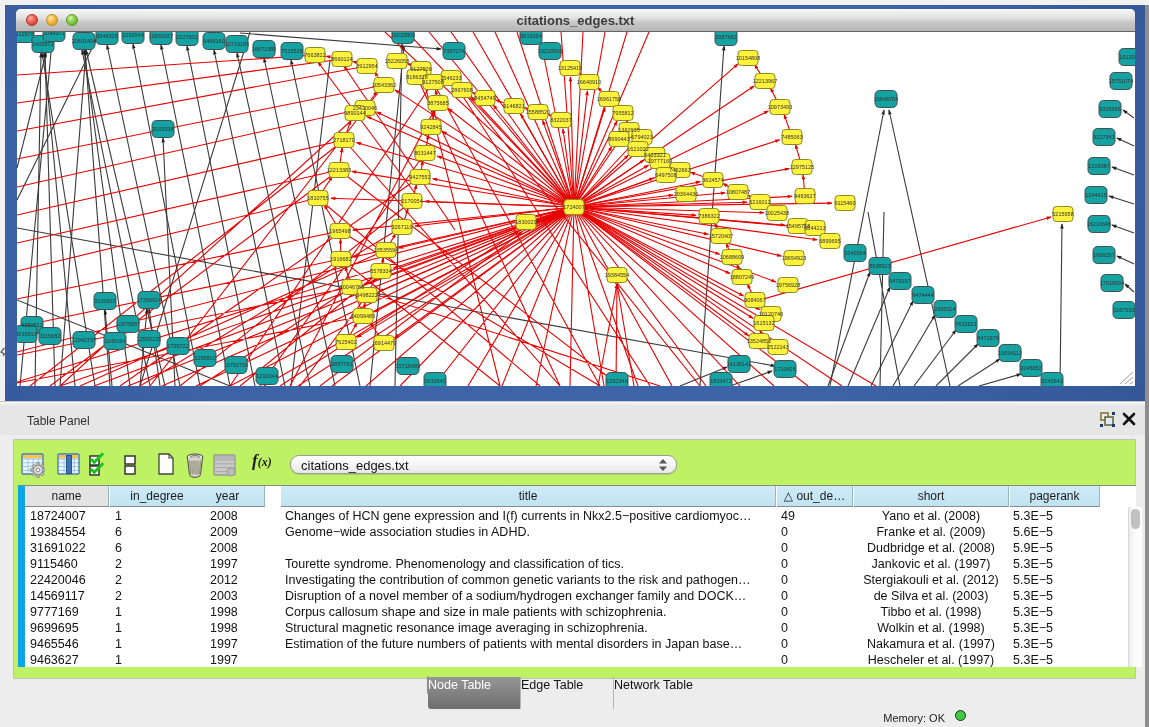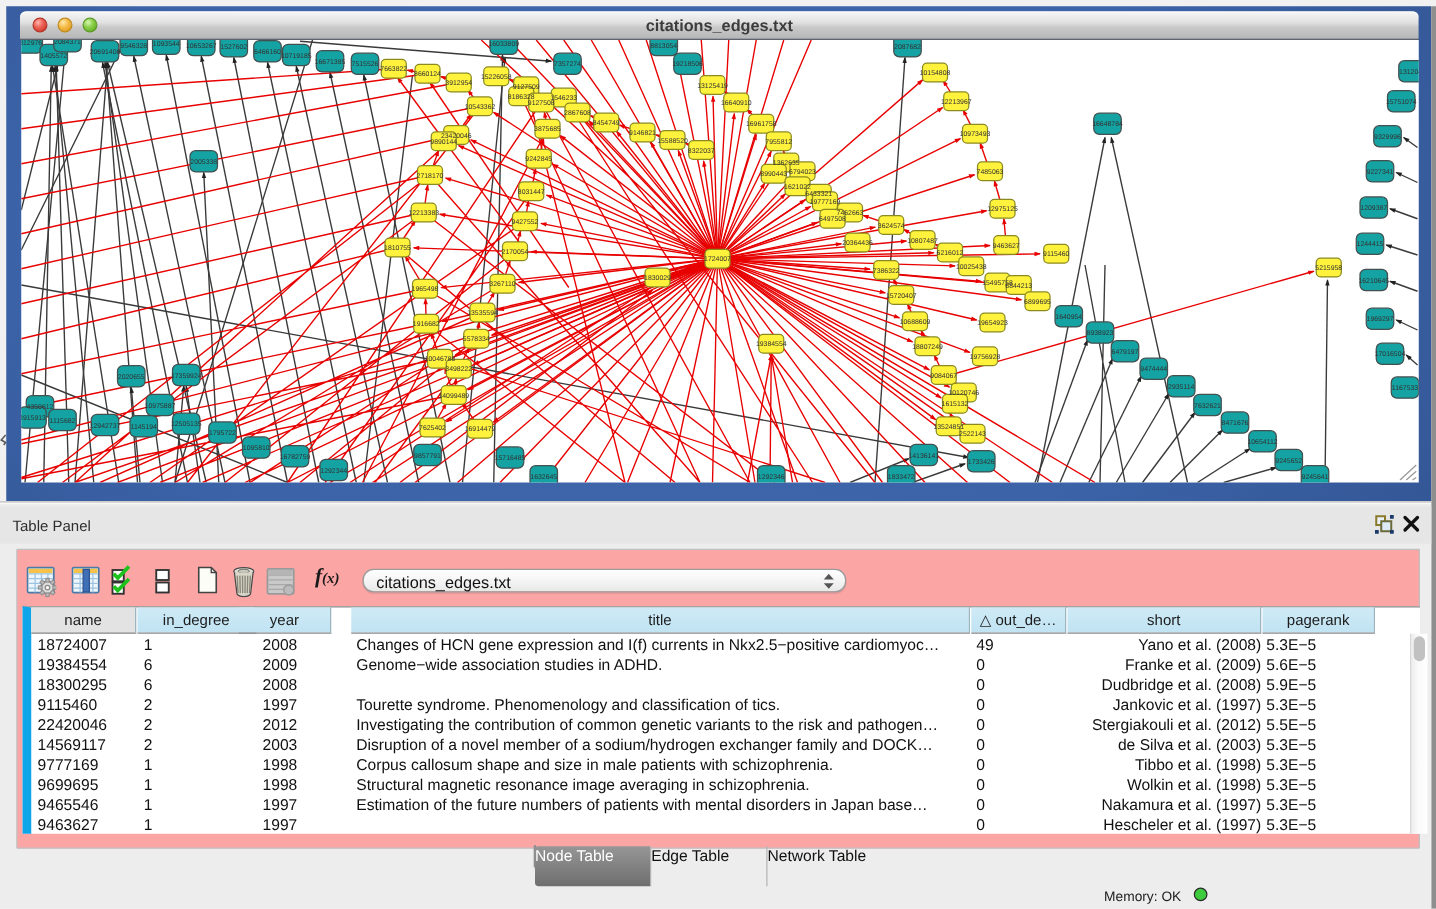--- a/index.html
+++ b/index.html
@@ -8,31 +8,31 @@
 #win{position:absolute;left:16px;top:9px;width:1119px;height:378px}
 #titlebar{position:absolute;left:0;top:0;width:1119px;height:23px;border-radius:5px 5px 0 0;background:linear-gradient(#f7f7f7,#e0e0e0 42%,#c9c9c9 58%,#b6b6b6);border-bottom:1px solid #636363;box-shadow:inset 0 1px 0 #fcfcfc}
 #title{position:absolute;left:0;right:0;top:4px;text-align:center;font-size:13px;font-weight:bold;color:#3c3c3c}
 .tl{position:absolute;top:15px;width:12px;height:12px;border-radius:50%}
 #tlr{left:10px;background:radial-gradient(circle at 35% 30%,#ffb3ab,#ec6559 40%,#d3372a 85%);border:1px solid #b43227}
 #tly{left:30px;background:radial-gradient(circle at 35% 30%,#ffe9b0,#f6bd4a 40%,#e09c22 85%);border:1px solid #c08b1e}
 #tlg{left:50px;background:radial-gradient(circle at 35% 30%,#d7f8b0,#8ed04e 40%,#62ae21 85%);border:1px solid #5d9a26}
 #canvas{position:absolute;left:1px;top:23px;width:1118px;height:354px;background:#fff;overflow:hidden}
 #panel{position:absolute;left:0;top:401px;width:1145px;height:326px;background:#ededed;border-top:1px solid #c4c4c4;box-shadow:inset 0 1px 0 #fbfbf6}
 #phead{position:absolute;left:0;top:3px;width:100%;height:30px;background:#e6e6e6}
-#ptitle{position:absolute;left:10px;top:9px;font-size:12px;color:#2e2e2e}
-#container{position:absolute;left:13px;top:37px;width:1123px;height:240px;background:#fca5a5;border:1px solid #c0c0c0;border-radius:1px}
+#ptitle{position:absolute;left:27px;top:9px;font-size:12px;color:#2e2e2e}
+#container{position:absolute;left:13px;top:37px;width:1123px;height:240px;background:#bef264;border:1px solid #c0c0c0;border-radius:1px}
 #toolbar{position:absolute;left:0;top:8px;height:30px;width:100%}
 .ic{position:absolute;top:4px}
 #combo{position:absolute;left:276px;top:15px;width:387px;height:19px;border:1px solid #9a9a9a;border-radius:9px;background:linear-gradient(#ffffff,#f2f2f2 60%,#e8e8e8);box-shadow:0 1px 1px rgba(0,0,0,.12)}
 #combo span{position:absolute;left:10px;top:2px;font-size:13px;color:#111}
 #table{position:absolute;left:4px;top:45px;width:1118px;height:182px;background:#fff;border-top:1px solid #8a8a8a;border-left:7px solid #0ea5e9}
 .th{position:absolute;top:0;height:21px;background:linear-gradient(#cfeaf6,#c0e3f2);border-right:1px solid #9ab4c0;border-bottom:1px solid #8a8a8a;font-size:12px;color:#1c1c1c;text-align:center;line-height:20px}
 .tr{position:absolute;left:0;width:1089px;height:16px;font-size:12.5px;color:#111;white-space:nowrap}
 .tr div{position:absolute;top:0;height:16px;line-height:16px;overflow:hidden}
-.c0{left:5px;width:80px}.c1{left:90px;width:92px}.c2{left:185px;width:73px}.c3{left:260px;width:492px}.c4{left:756px;width:73px}.c5{left:828px;width:156px;text-align:right}.c6{left:988px;width:90px}
+.c0{left:5px;width:80px}.c1{left:90px;width:92px}.c2{left:185px;width:73px}.c3{left:260px;width:492px}.c4{left:756px;width:73px}.c5{left:828px;width:156px;text-align:center}.c6{left:988px;width:90px}
 #vsb{position:absolute;left:1103px;top:21px;width:14px;height:160px;background:linear-gradient(90deg,#ececec,#fafafa 40%,#fff);border-left:1px solid #d8d8d8}
 #vthumb{position:absolute;left:2px;top:2px;width:9px;height:20px;border-radius:5px;background:#c1c1c1}
 #tabs{position:absolute;left:427px;top:274px;height:18px;border:1px solid #8f8f8f;border-radius:4px;background:linear-gradient(#ffffff,#f4f4f4);box-shadow:0 1px 1px rgba(0,0,0,.15)}
 .tab{position:absolute;top:0;height:32px;font-size:12.5px;line-height:16px;text-align:left;color:#111}
 #tab1{left:0;width:92px;background:linear-gradient(#969696,#6e6e6e);color:#fff;border-radius:3px 0 0 3px}
 #tab2{left:92px;width:92px;border-left:1px solid #b5b5b5}
 #tab3{left:185px;width:110px;border-left:1px solid #b5b5b5}
 #status{position:absolute;left:0;top:299px;width:975px;height:27px}
 #mem{position:absolute;right:30px;top:11px;font-size:11px;color:#222}
 #memdot{position:absolute;right:9px;top:9px;width:11px;height:11px;border-radius:50%;background:#3ecb3e;border:1.5px solid #2a2a2a}
@@ -631,21 +631,21 @@
 <div class="tr" style="top:16px">
               <div class="c0">19384554</div>
               <div class="c1">6</div>
               <div class="c2">2009</div>
               <div class="c3">Genome−wide association studies in ADHD.</div>
               <div class="c4">0</div>
               <div class="c5">Franke et al. (2009)</div>
               <div class="c6">5.6E−5</div>
             </div>
 <div class="tr" style="top:32px">
-              <div class="c0">18300295</div>
+              <div class="c0">31691022</div>
               <div class="c1">6</div>
               <div class="c2">2008</div>
               <div class="c4">0</div>
               <div class="c5">Dudbridge et al. (2008)</div>
               <div class="c6">5.9E−5</div>
             </div>
 <div class="tr" style="top:48px">
               <div class="c0">9115460</div>
               <div class="c1">2</div>
               <div class="c2">1997</div>

